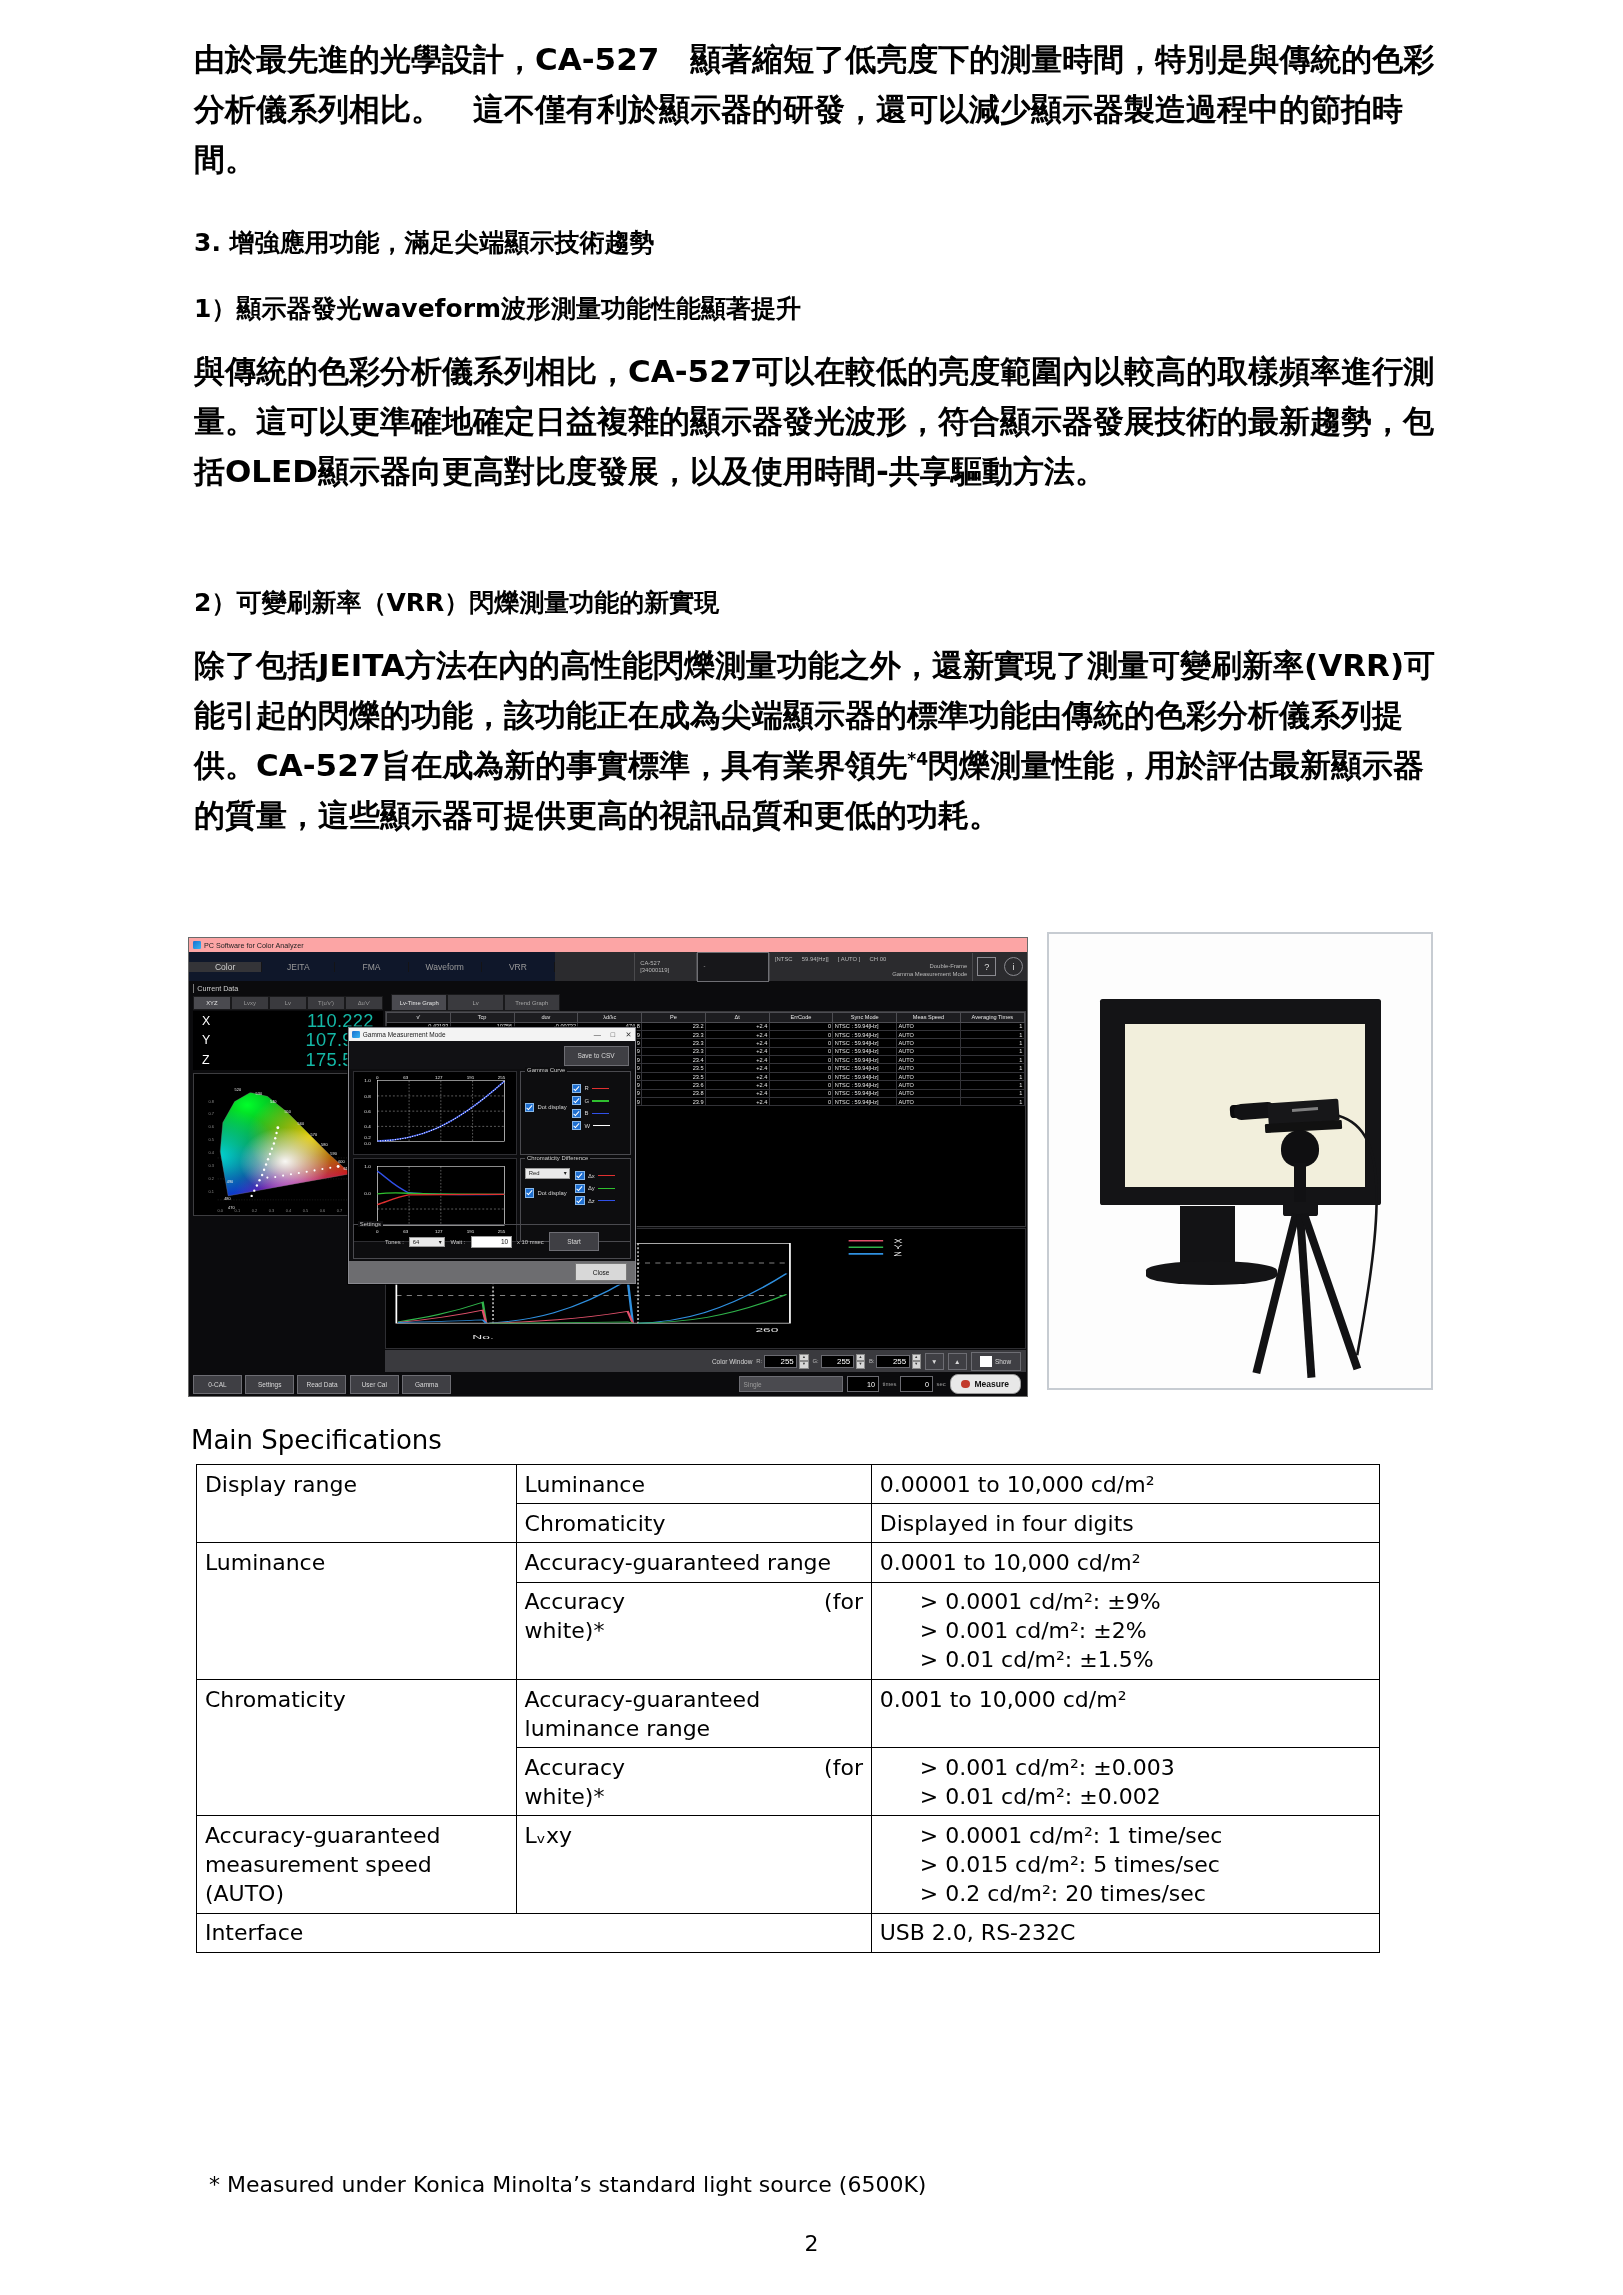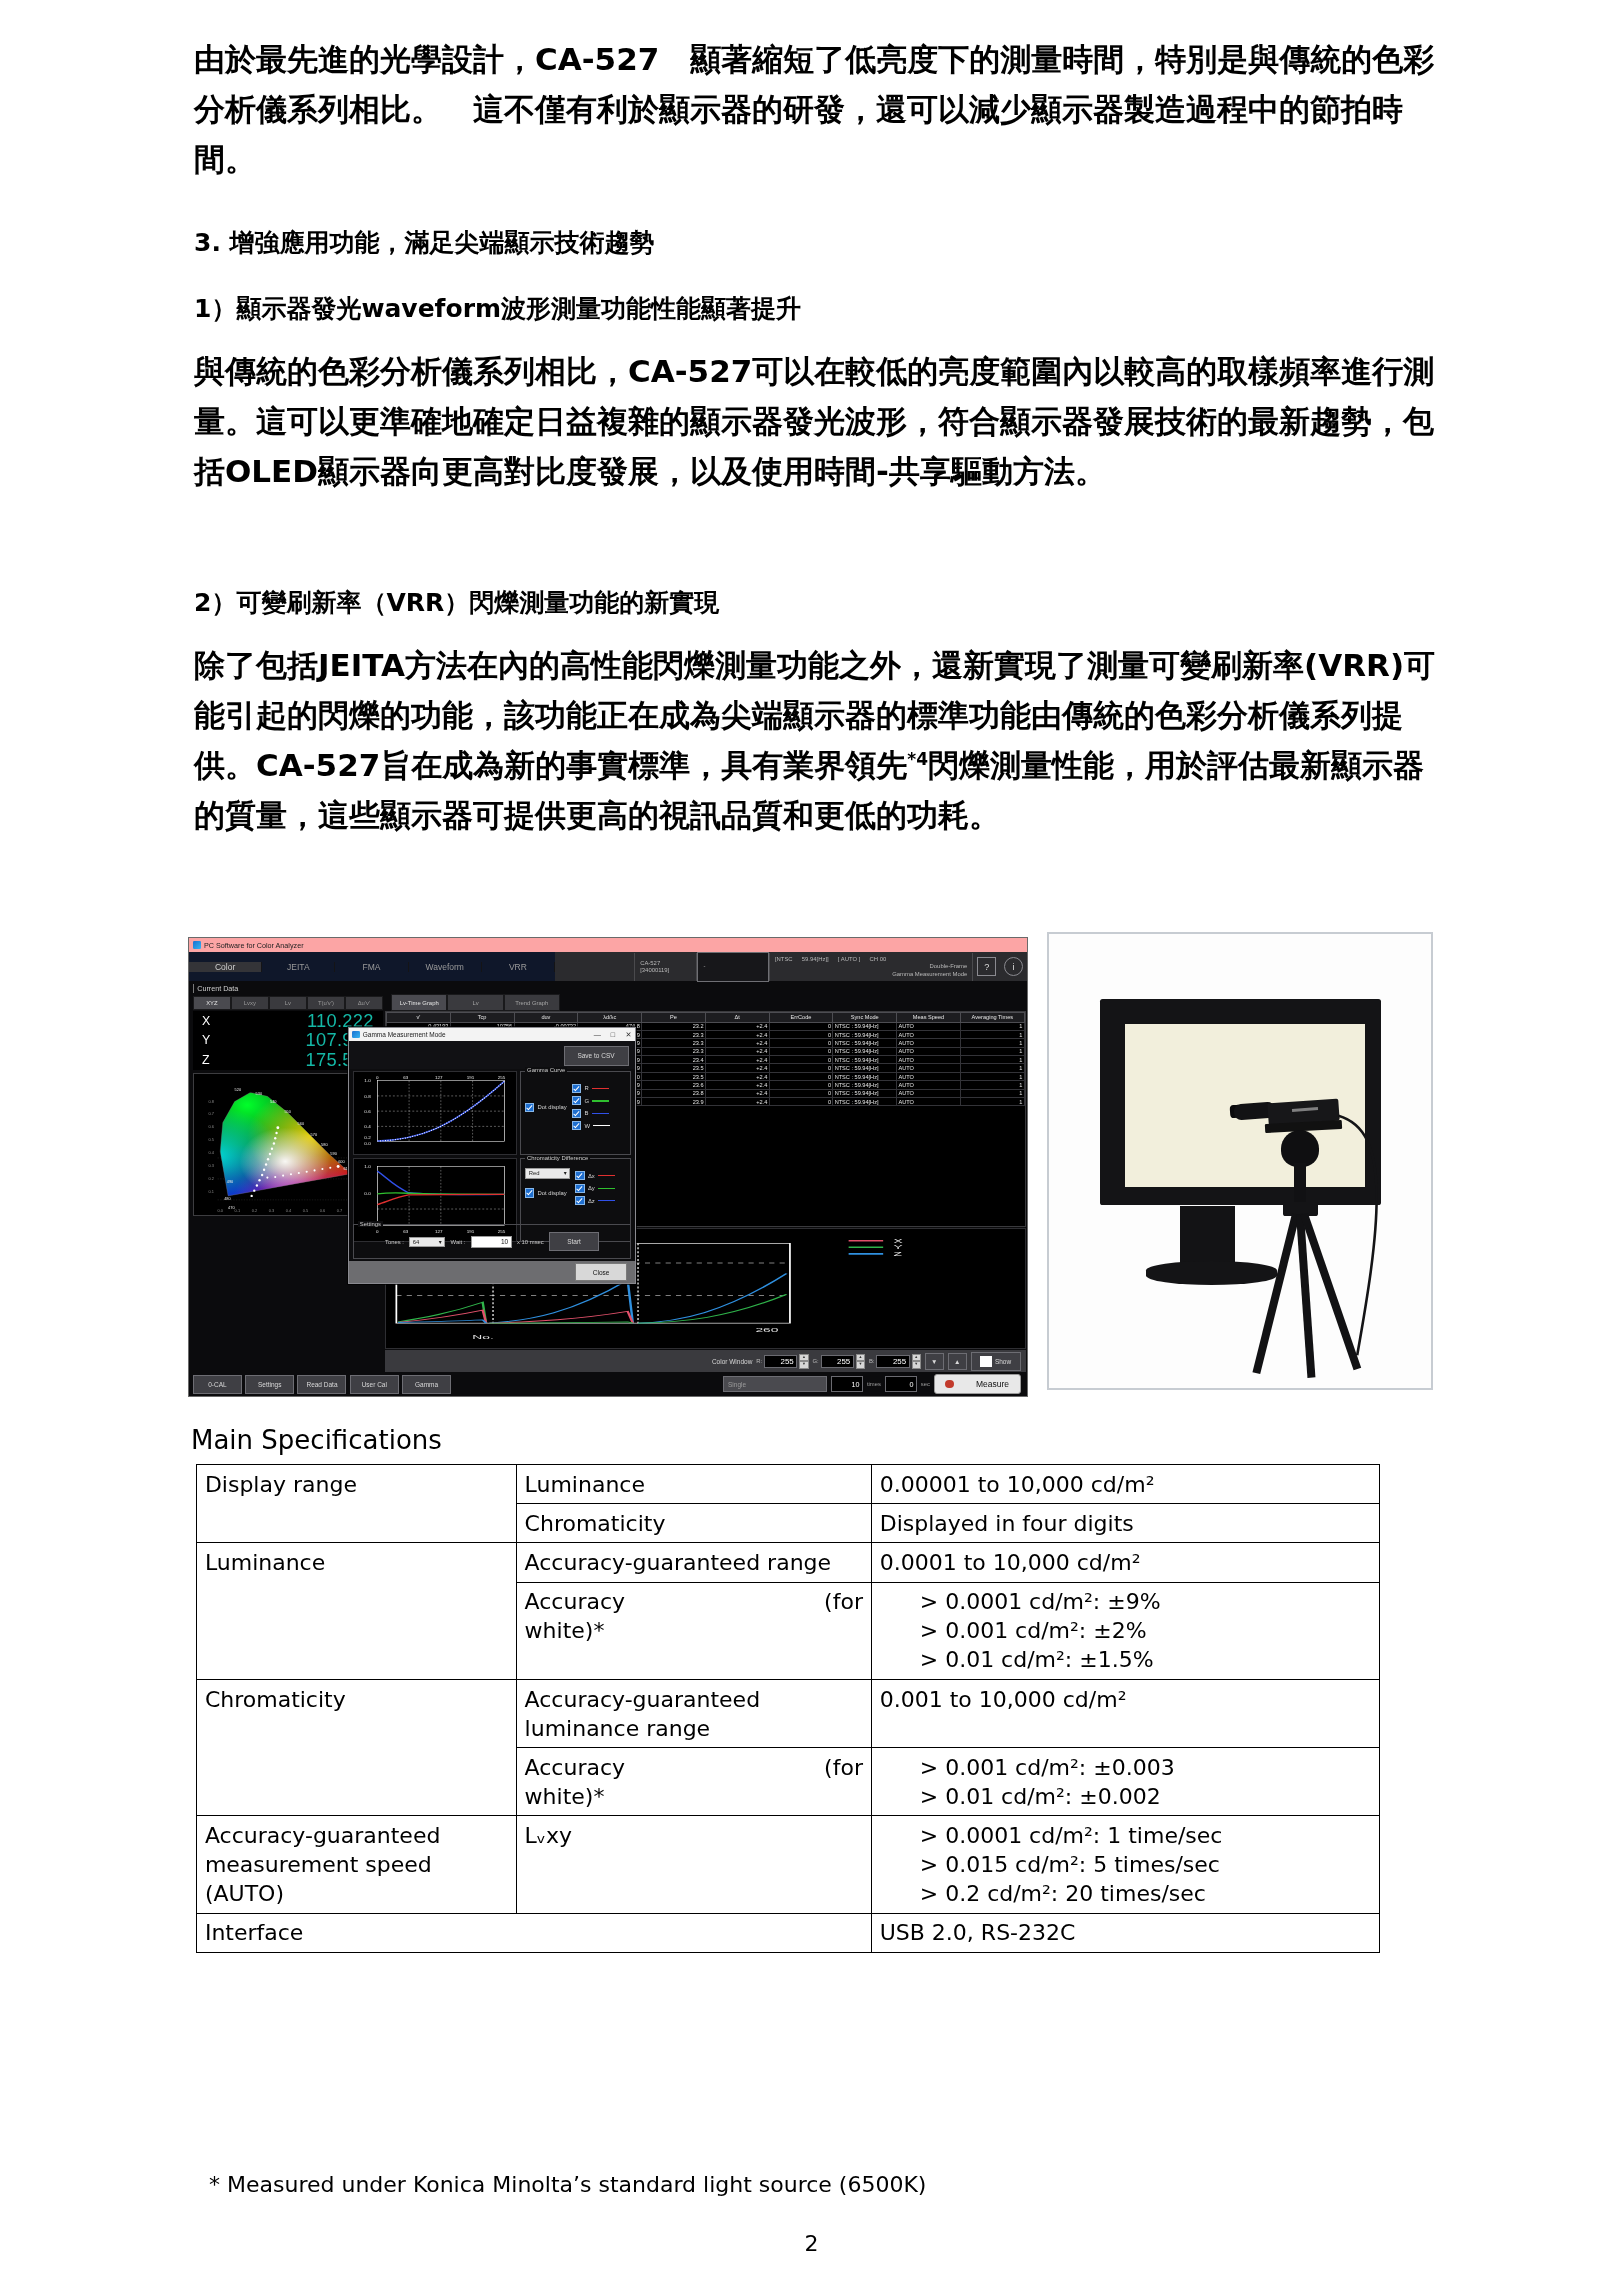--- a/index.html
+++ b/index.html
@@ -146,22 +146,22 @@
     line-height:3.9px;text-align:center;color:#333;}
   #bottom-bar{position:absolute;left:0;bottom:0;width:100%;height:23.6px;background:#0b0b0d;
     display:flex;align-items:center;}
   #left-btns{display:flex;gap:3.3px;padding-left:3.9px;}
   #left-btns .btn{width:47px;height:17px;}
   #meas-zone{margin-left:auto;display:flex;align-items:center;gap:3.9px;padding-right:6.5px;}
   .meas-sel{background:#4a4a4f;border:0.7px solid #6d6d73;color:#9b9b9b;font-size:6.5px;
     width:98px;height:14.4px;display:flex;align-items:center;padding-left:3.9px;}
   .meas-num{background:#000;border:0.7px solid #6a6a70;color:#fff;font-size:7.2px;width:27.5px;height:14.4px;
     display:flex;align-items:center;justify-content:flex-end;padding-right:2.6px;}
-  #measure-btn{background:#e8e8e8;border:0.7px solid #9a9a9a;border-radius:3px;color:#111;font-size:8.5px;
-    height:18.3px;padding:0 10.5px;display:flex;align-items:center;gap:22px;}
+  #measure-btn{background:#e8e8e8;border:0.7px solid #9a9a9a;border-radius:8px;color:#111;font-size:8.5px;
+    height:18.3px;padding:0 10.5px;display:flex;align-items:center;gap:5px;font-weight:bold;}
   .meas-icon{width:8.5px;height:8.5px;border-radius:50%;background:#c23a2b;}
   
   #photo{
     position:absolute;left:1047px;top:932px;width:386px;height:458px;
     background:#fdfdfd;border:2px solid #c7ccd2;box-sizing:border-box;overflow:hidden;
   }
   .mon-frame{position:absolute;left:51px;top:65px;width:281px;height:206px;background:#141416;
     border-radius:2.6px;}
   .mon-screen{position:absolute;left:25px;top:25px;right:15.7px;bottom:18.3px;
     background:#f2efdc;}

